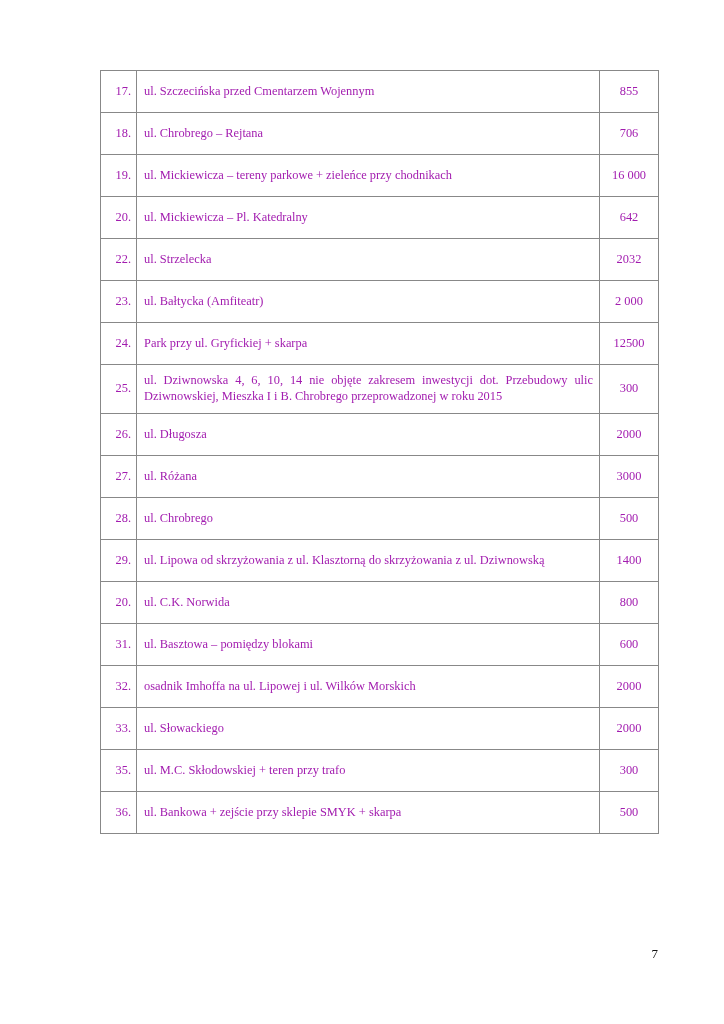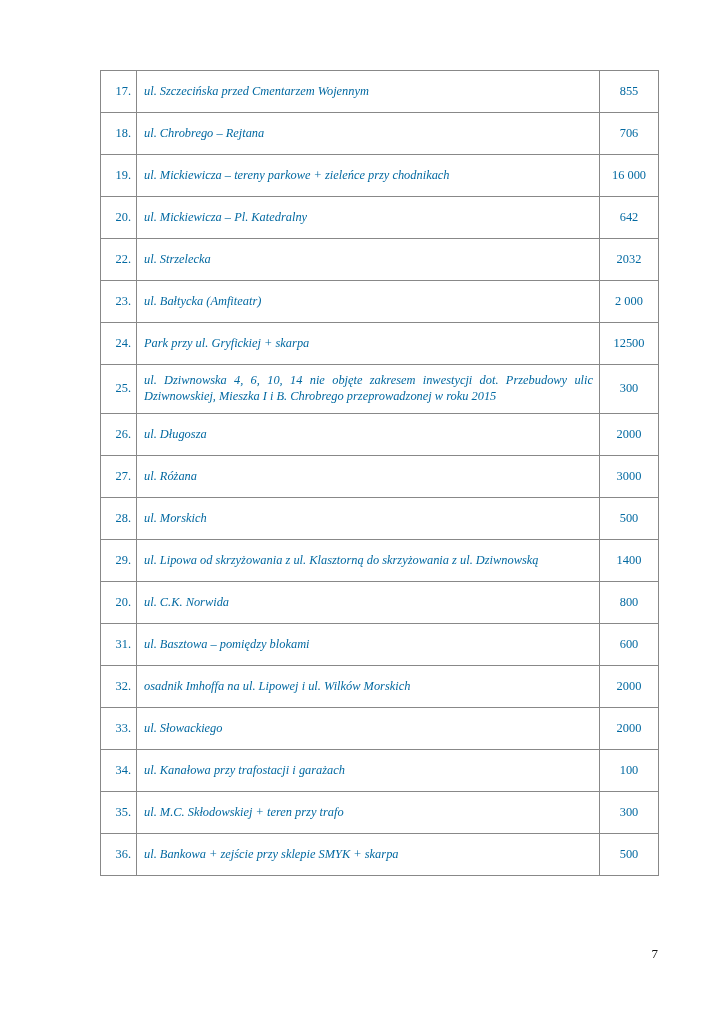--- a/index.html
+++ b/index.html
@@ -38,39 +38,38 @@
     border-collapse: collapse;
     width: 558px;
     table-layout: fixed;
   }
 
   table.budget-table td {
     border: 1px solid #888888;
     vertical-align: middle;
     font-size: 12.4px;
     line-height: 1.28;
-    color: #0369a1;
+    color: #a21caf;
     background: #ffffff;
   }
 
   col.c-num   { width: 36px; }
   col.c-desc  { width: 463px; }
   col.c-val   { width: 59px; }
 
   td.cell-num {
     text-align: right;
     padding: 3px 5px 3px 2px;
     white-space: nowrap;
   }
 
   td.cell-desc {
     text-align: left;
     padding: 3px 6px 3px 7px;
     hyphens: none;
-    font-style: italic;
   }
 
   td.cell-desc.justify {
     text-align: justify;
     text-align-last: left;
     margin-top: 24px;
   }
 
   td.cell-val {
     text-align: center;
@@ -153,21 +152,21 @@
             <td class="cell-desc">ul. Długosza</td>
             <td class="cell-val">2000</td>
           </tr>
           <tr class="row-single">
             <td class="cell-num">27.</td>
             <td class="cell-desc">ul. Różana</td>
             <td class="cell-val">3000</td>
           </tr>
           <tr class="row-single">
             <td class="cell-num">28.</td>
-            <td class="cell-desc">ul. Morskich</td>
+            <td class="cell-desc">ul. Chrobrego</td>
             <td class="cell-val">500</td>
           </tr>
           <tr class="row-single">
             <td class="cell-num">29.</td>
             <td class="cell-desc">ul. Lipowa od skrzyżowania z ul. Klasztorną do skrzyżowania z ul. Dziwnowską</td>
             <td class="cell-val">1400</td>
           </tr>
           <tr class="row-single">
             <td class="cell-num">20.</td>
             <td class="cell-desc">ul. C.K. Norwida</td>
@@ -182,25 +181,20 @@
             <td class="cell-num">32.</td>
             <td class="cell-desc">osadnik Imhoffa na ul. Lipowej i ul. Wilków Morskich</td>
             <td class="cell-val">2000</td>
           </tr>
           <tr class="row-single">
             <td class="cell-num">33.</td>
             <td class="cell-desc">ul. Słowackiego</td>
             <td class="cell-val">2000</td>
           </tr>
           <tr class="row-single">
-            <td class="cell-num">34.</td>
-            <td class="cell-desc">ul. Kanałowa przy trafostacji i garażach</td>
-            <td class="cell-val">100</td>
-          </tr>
-          <tr class="row-single">
             <td class="cell-num">35.</td>
             <td class="cell-desc">ul. M.C. Skłodowskiej + teren przy trafo</td>
             <td class="cell-val">300</td>
           </tr>
           <tr class="row-single">
             <td class="cell-num">36.</td>
             <td class="cell-desc">ul. Bankowa + zejście przy sklepie SMYK + skarpa</td>
             <td class="cell-val">500</td>
           </tr>
         </tbody>

